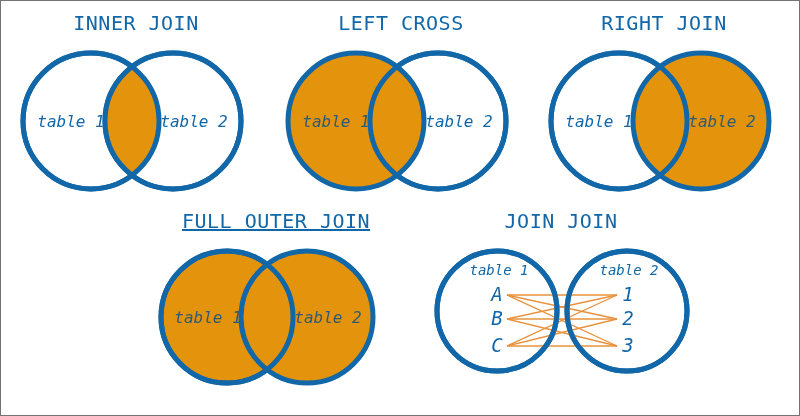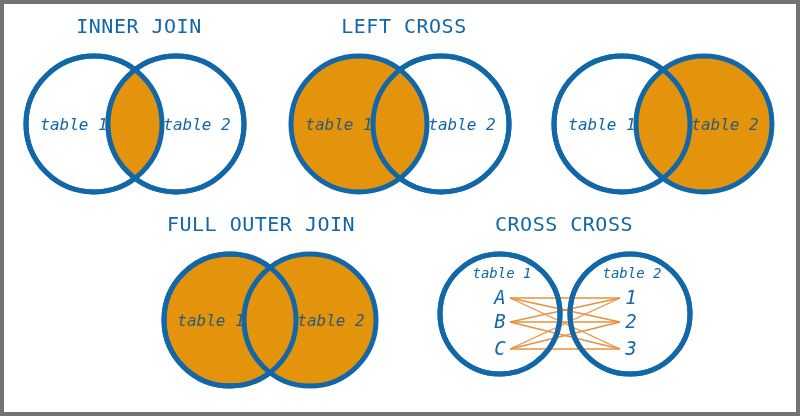--- a/index.html
+++ b/index.html
@@ -5,21 +5,21 @@
   html, body {
     margin: 0;
     padding: 0;
     background: #ffffff;
   }
   #canvas {
     position: relative;
     width: 800px;
     height: 416px;
     background: #ffffff;
-    border: 4px solid #737373;
+    border: 1px solid #737373;
     box-sizing: border-box;
     overflow: hidden;
     font-family: "DejaVu Sans Mono", "Liberation Mono", monospace;
   }
   .diagram {
     position: absolute;
     font-style: italic;
   }
   .title {
     position: absolute;
@@ -85,42 +85,43 @@
   <div class="diagram" style="left:277px; top:44px;">
     <svg class="venn-svg" width="256" height="152" viewBox="0 0 256 152">
       <circle cx="160" cy="76" r="68" fill="#ffffff" stroke="#1167a8" stroke-width="5"></circle>
       <circle cx="78" cy="76" r="68" fill="#e4930c" stroke="#1167a8" stroke-width="5"></circle>
       <circle cx="160" cy="76" r="68" fill="none" stroke="#1167a8" stroke-width="5"></circle>
       <text class="tbl-label-dark" x="58" y="82" text-anchor="middle">table 1</text>
       <text class="tbl-label" x="181" y="82" text-anchor="middle">table 2</text>
     </svg>
   </div>
 
+  <div class="title" style="left:528px; top:10px; width:270px;">RIGHT JOIN</div>
   <div class="diagram" style="left:540px; top:44px;">
     <svg class="venn-svg" width="256" height="152" viewBox="0 0 256 152">
       <circle cx="78" cy="76" r="68" fill="#ffffff" stroke="#1167a8" stroke-width="5"></circle>
       <circle cx="160" cy="76" r="68" fill="#e4930c" stroke="#1167a8" stroke-width="5"></circle>
       <circle cx="78" cy="76" r="68" fill="none" stroke="#1167a8" stroke-width="5"></circle>
       <text class="tbl-label" x="58" y="82" text-anchor="middle">table 1</text>
       <text class="tbl-label-dark" x="181" y="82" text-anchor="middle">table 2</text>
     </svg>
   </div>
 
-  <div class="title" style="left:127px; top:208px; width:260px;">FULL OUTER JOIN</div>
+  <div class="title" style="left:145px; top:208px; width:260px;text-decoration:underline;">FULL OUTER JOIN</div>
   <div class="diagram" style="left:152px; top:243px;">
     <svg class="venn-svg" width="246" height="150" viewBox="0 0 246 150">
       <circle cx="74" cy="73" r="66" fill="#e4930c" stroke="#1167a8" stroke-width="5"></circle>
       <circle cx="154" cy="73" r="66" fill="#e4930c" stroke="#1167a8" stroke-width="5"></circle>
       <circle cx="74" cy="73" r="66" fill="none" stroke="#1167a8" stroke-width="5"></circle>
       <text class="tbl-label-dark" x="55" y="79" text-anchor="middle">table 1</text>
       <text class="tbl-label-dark" x="175" y="79" text-anchor="middle">table 2</text>
     </svg>
   </div>
 
-  <div class="title" style="left:440px; top:208px; width:240px;">CROSS CROSS</div>
+  <div class="title" style="left:440px; top:208px; width:240px;">JOIN JOIN</div>
   <div class="diagram" style="left:428px; top:248px;">
     <svg class="venn-svg" width="270" height="130" viewBox="0 0 270 130">
       <circle cx="68" cy="62" r="60" fill="#ffffff" stroke="#1167a8" stroke-width="5"></circle>
       <circle cx="198" cy="62" r="60" fill="#ffffff" stroke="#1167a8" stroke-width="5"></circle>
 
       <text class="cj-label" x="70" y="26" text-anchor="middle">table 1</text>
       <text class="cj-label" x="200" y="26" text-anchor="middle">table 2</text>
 
       <g stroke="#e8913c" stroke-width="1.3" fill="none">
         <line x1="78" y1="46" x2="188" y2="46"></line>

